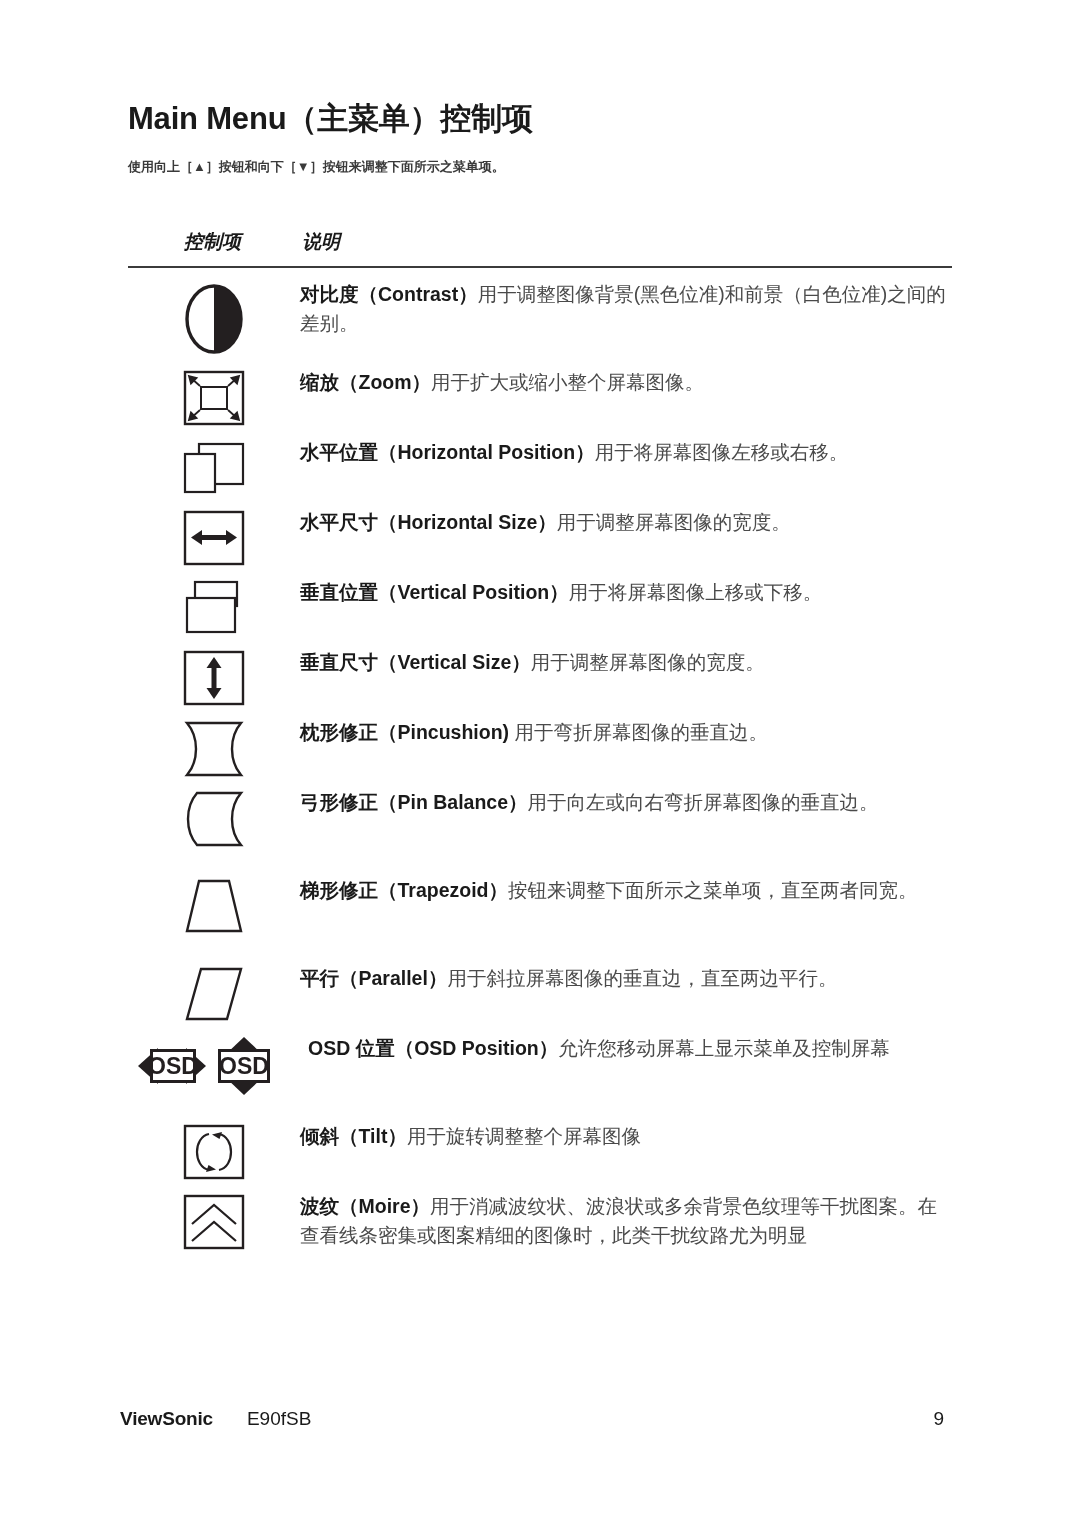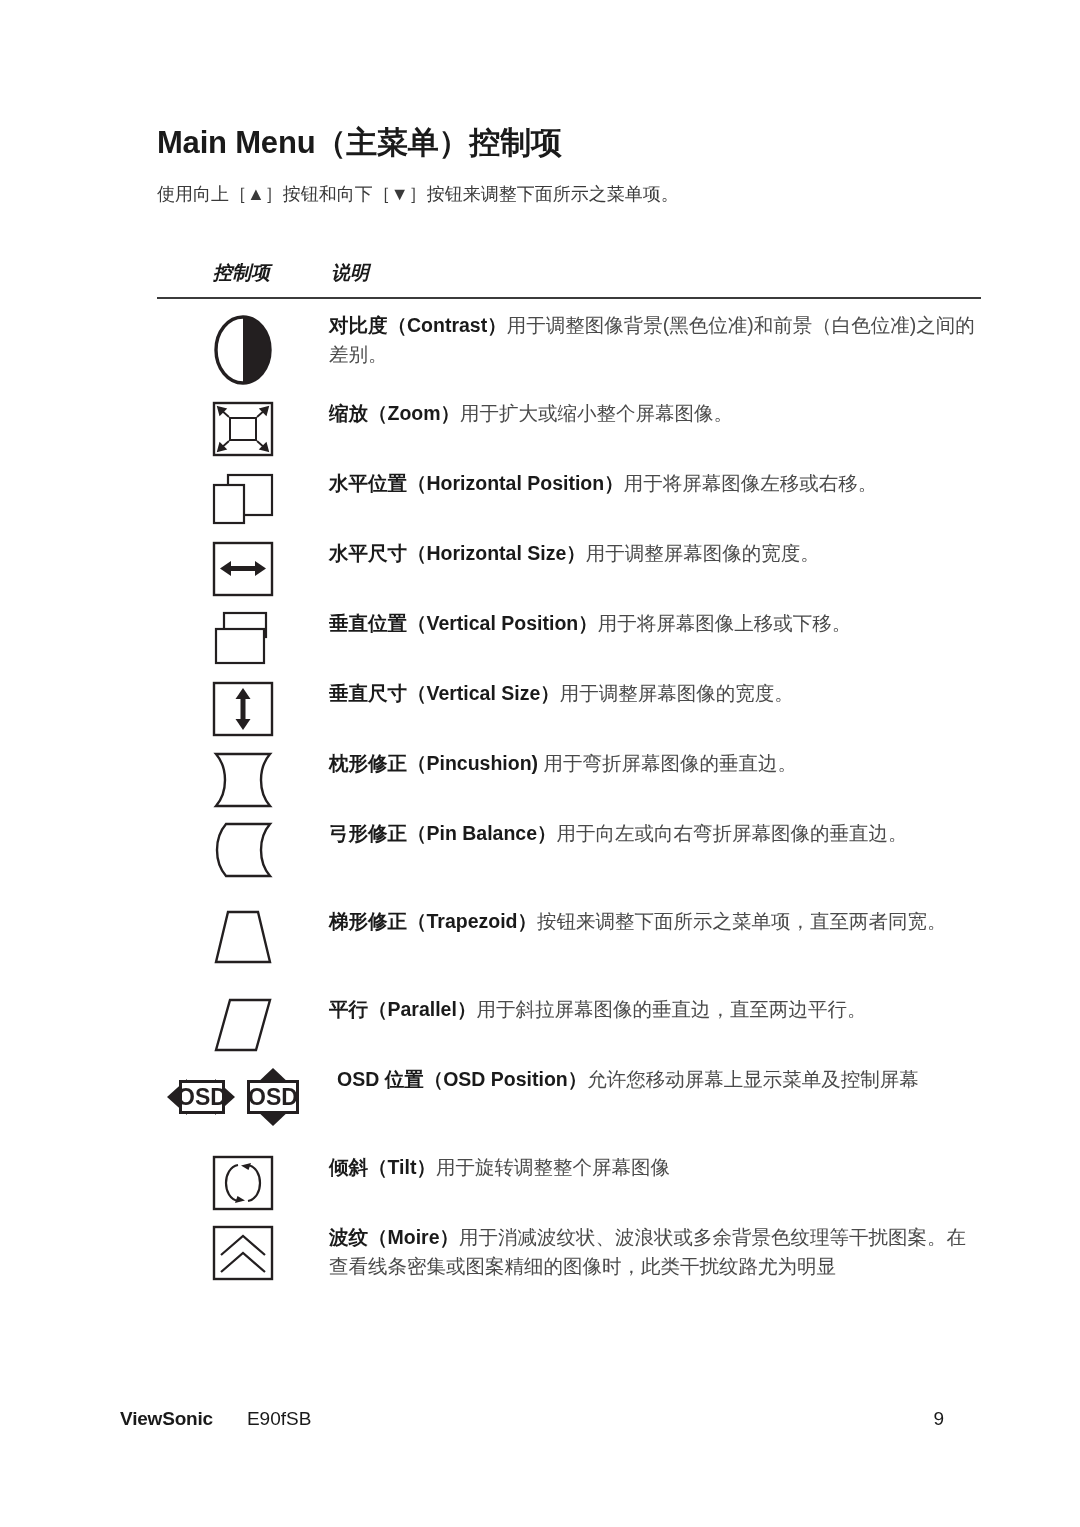--- a/index.html
+++ b/index.html
@@ -17,40 +17,39 @@
   }
   .page {
     position: absolute;
     left: 0; top: 0;
     width: 1080px;
     height: 1527px;
   }
   .content {
     position: absolute;
     left: 128px;
-    top: 124px;
+    top: 100px;
     width: 824px;
-    margin-left: 29px;
   }
 
   
   .page-title {
     font-size: 31px;
     font-weight: bold;
     letter-spacing: -0.2px;
     line-height: 1.2;
     margin: 0 0 20px 0;
     color: #1a1a1a;
   }
   .intro {
-    font-size: 18px;
+    font-size: 13px;
     line-height: 1.5;
     margin: 0;
     color: #3a3a3a;
-    font-weight: 400;
+    font-weight: 700;
   }
 
   
   .control-table {
     margin-top: 52px;
     width: 824px;
   }
   .thead {
     display: flex;
     align-items: flex-start;

